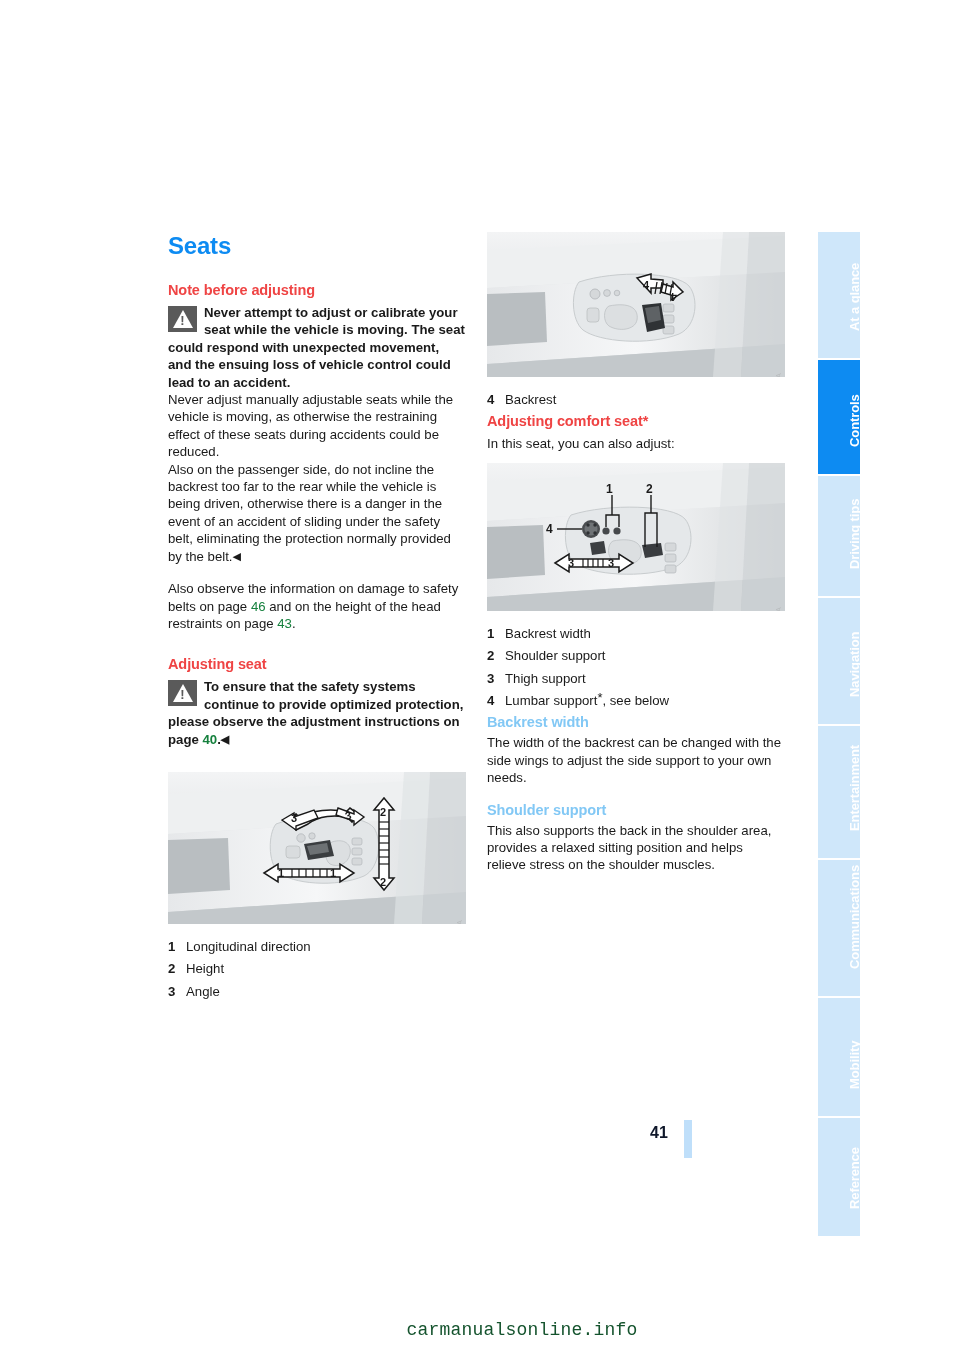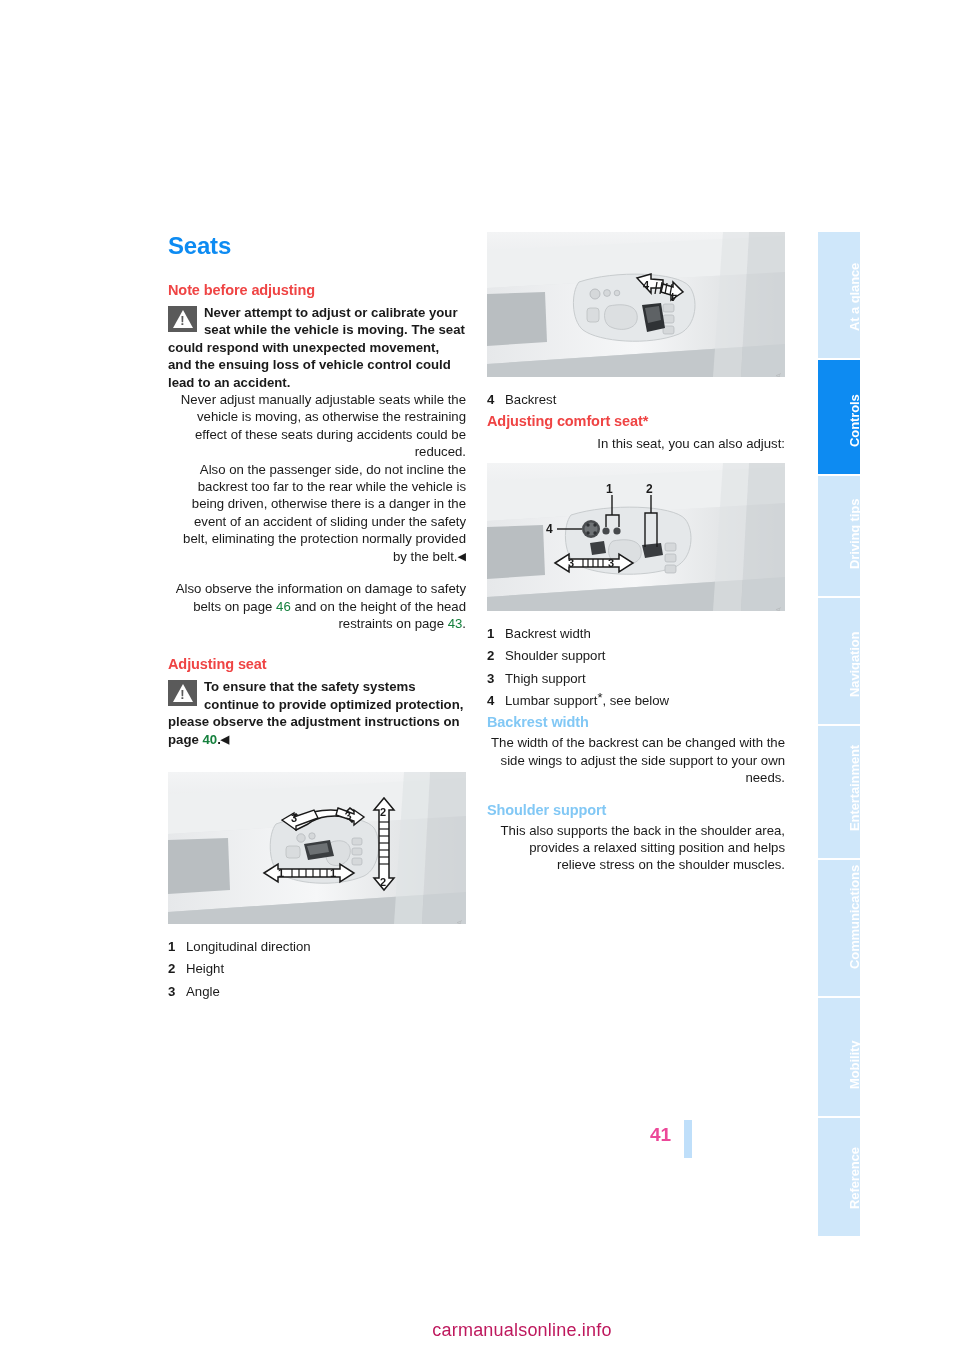--- a/index.html
+++ b/index.html
@@ -52,21 +52,20 @@
     font-weight: bold;
     color: #82c8f5;
     margin: 0 0 4px 0;
     letter-spacing: -0.1px;
   }
   p {
     font-size: 13.2px;
     line-height: 17.4px;
     color: #1a1a1a;
     margin: 0 0 0 0;
-    text-align: right;
   }
   .gap { margin-bottom: 15px; }
   .gap-s { margin-bottom: 10px; }
   .gap-l { margin-bottom: 24px; }
   .ref { color: #15803d; }
   .endmark {
     font-size: 11px;
     vertical-align: 1px;
     letter-spacing: 0;
   }
@@ -180,45 +179,46 @@
   }
   .tab.active {
     background: #0d8bf2;
   }
 
   
   #pagenum {
     position: absolute;
     left: 650px;
     top: 1120px;
-    font-size: 19px;
-    font-weight: bold;
-    color: #ec4899;
+    font-size: 16px;
+    font-weight: bold;
+    color: #0f172a;
   }
   #pagebar {
     position: absolute;
     left: 684px;
     top: 1116px;
     width: 8px;
     height: 38px;
     background: #bfdffa;
   }
 
   
   #watermark {
     position: absolute;
     left: 0;
     top: 1316px;
     width: 960px;
     text-align: center;
     font-size: 18px;
-    color: #be185d;
+    color: #14532d;
     letter-spacing: 0.2px;
     padding-left: 84px;
     box-sizing: border-box;
+    font-family: Liberation Mono, monospace;
   }
 </style>
 </head>
 <body>
 
 <div id="page">
 
   <div class="col" id="col-left">
 
     <h1 class="h1">Seats</h1>

